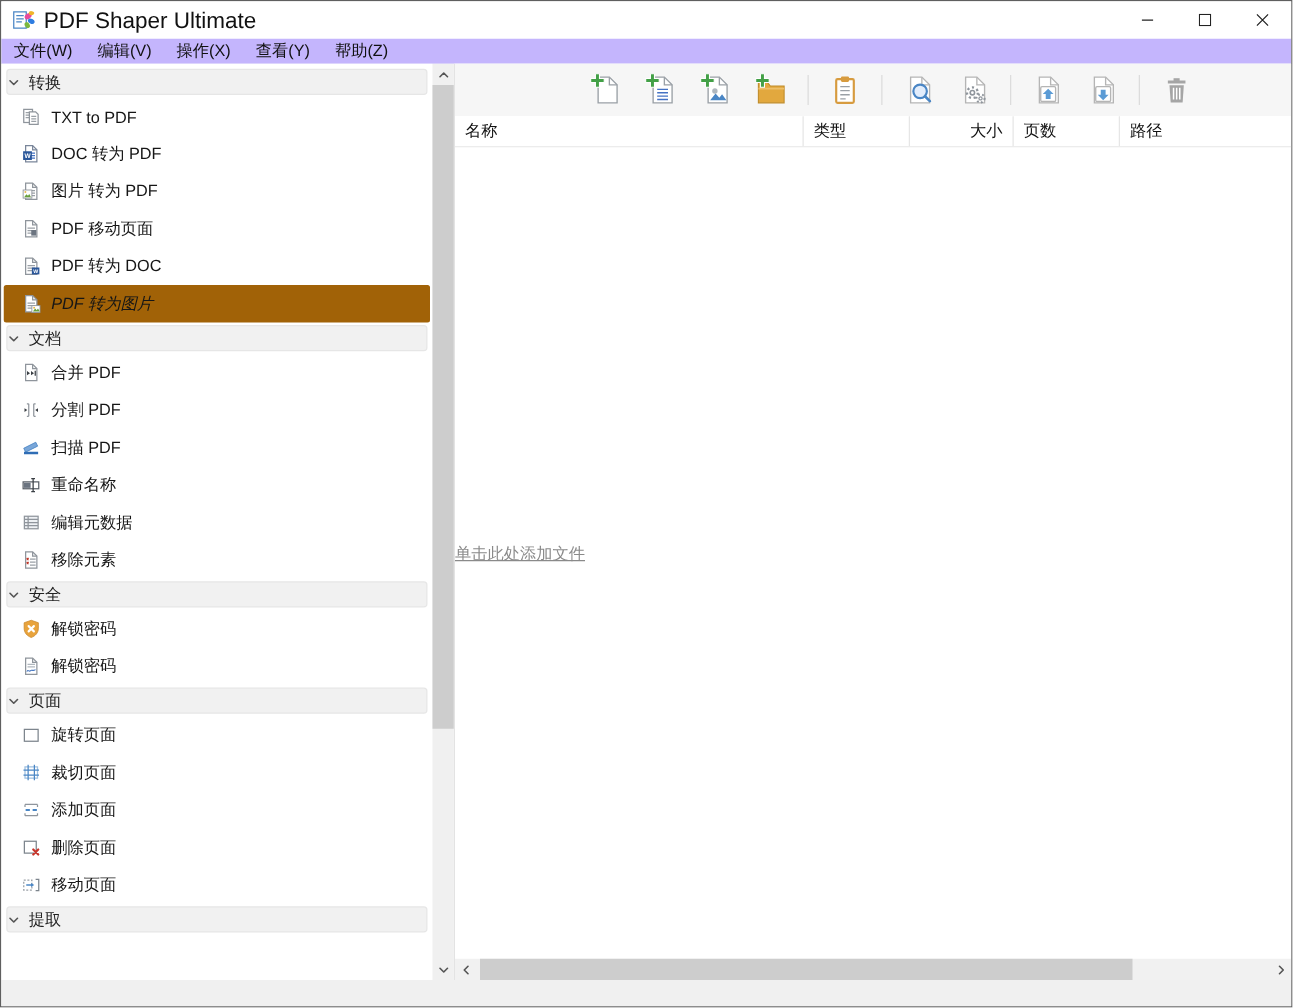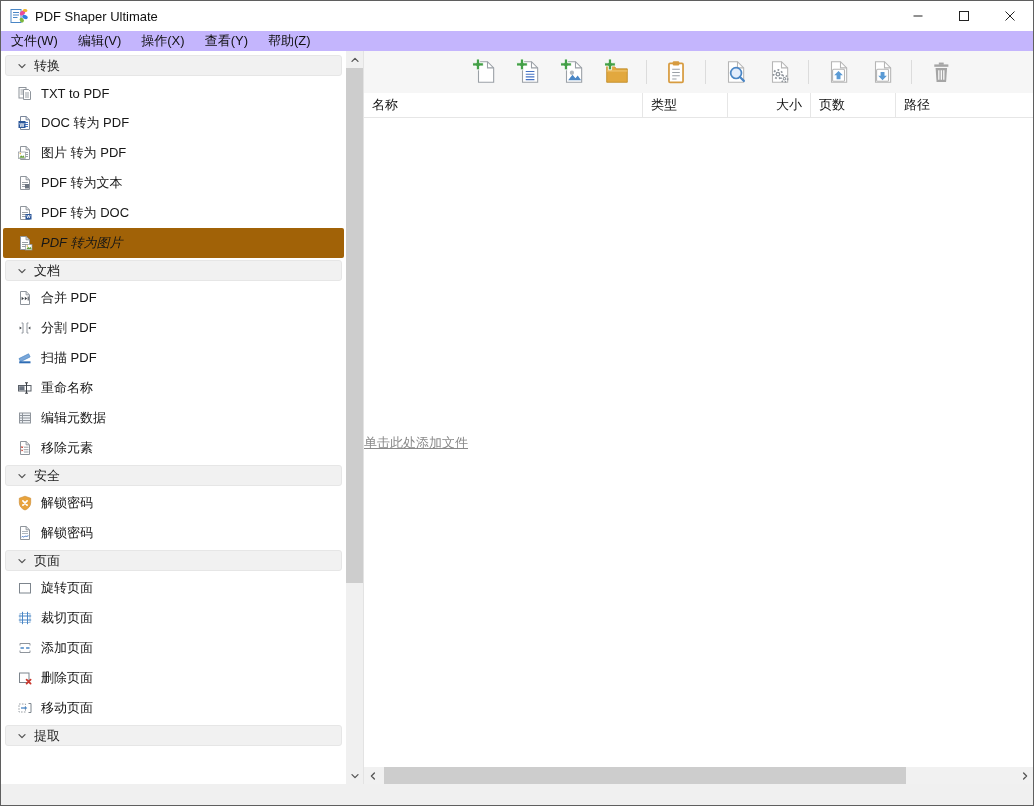--- a/index.html
+++ b/index.html
@@ -3,35 +3,35 @@
 <meta charset="utf-8">
 <style>
   * { box-sizing: border-box; margin: 0; padding: 0; }
   html,body { background:#e8e8e8; }
   body { font-family: "Liberation Sans", "DejaVu Sans", sans-serif; font-size: 13px; color:#1a1a1a; }
   .window { width:1034px; height:806px; background:#fff; border:1px solid #5f5f5f; display:flex; flex-direction:column; overflow:hidden; }
 
   
   .titlebar { height:30px; display:flex; align-items:center; flex:0 0 auto; background:#fff; }
   .app-icon { width:18px; height:18px; margin-left:9px; flex:0 0 auto; }
-  .app-title { margin-left:7px; font-size:13px; color:#111; }
+  .app-title { margin-left:7px; font-size:18px; color:#111; }
   .win-controls { margin-left:auto; display:flex; height:100%; }
   .win-btn { width:46px; height:100%; display:flex; align-items:center; justify-content:center; cursor:default; }
 
   
   .menubar { height:20px; display:flex; align-items:center; padding-left:2px; flex:0 0 auto; background:#c4b5fd; }
   .menu-item { padding:0 8px; margin-right:4px; line-height:20px; color:#111; cursor:default; }
 
   
   .body { flex:1; display:flex; min-height:0; }
 
   
   .sidebar { width:345px; flex:0 0 auto; overflow:hidden; padding-top:2px; background:#fff; }
   .section-header { height:21px; margin:2px 4px 2px 4px; background:#f1f1f1; border:1px solid #e6e6e6; border-radius:3px;
-     display:flex; align-items:center; padding-left:11px; color:#222; cursor:default; }
+     display:flex; align-items:center; padding-left:0; color:#222; cursor:default; }
   .section-header .chev { display:flex; margin-right:7px; }
   .side-item { height:30px; display:flex; align-items:center; padding-left:14px; margin:0 2px; border-radius:2px; cursor:default; }
   .side-item.selected { background:#a16207;font-style:italic; }
   .side-item .ic { width:16px; height:16px; flex:0 0 auto; display:flex; }
   .side-item .lbl { margin-left:8px; color:#161616; }
 
   
   .vscroll { width:17px; flex:0 0 auto; background:#f0f0f0; display:flex; flex-direction:column; }
   .vscroll .arrow { height:17px; display:flex; align-items:center; justify-content:center; flex:0 0 auto; }
   .vscroll .track { flex:1; position:relative; }
@@ -172,21 +172,21 @@
           <span class="ic">
             <svg width="16" height="16" viewBox="0 0 16 16" fill="none" xmlns="http://www.w3.org/2000/svg">
               <path d="M3.5 1.5h5.6l3.4 3.3v9.7h-9z" fill="#fff" stroke="#8f959c"></path>
               <path d="M9.1 1.5v3.3h3.4" stroke="#8f959c"></path>
               <g stroke="#9aa0a6">
                 <path d="M5 7.5h6M5 9.5h6M5 11.5h6"></path>
               </g>
               <rect x="8" y="9" width="4" height="4.5" fill="#6b7480"></rect>
             </svg>
           </span>
-          <span class="lbl">PDF 转为文本</span>
+          <span class="lbl">PDF 移动页面</span>
         </div>
         <div class="side-item">
           <span class="ic">
             <svg width="16" height="16" viewBox="0 0 16 16" fill="none" xmlns="http://www.w3.org/2000/svg">
               <path d="M3.5 1.5h5.6l3.4 3.3v9.7h-9z" fill="#fff" stroke="#8f959c"></path>
               <path d="M9.1 1.5v3.3h3.4" stroke="#8f959c"></path>
               <g stroke="#9aa0a6">
                 <path d="M5 7.5h6M5 9.5h6M5 11.5h6"></path>
               </g>
               <rect x="8.5" y="9" width="6" height="5.5" fill="#2b579a"></rect>

